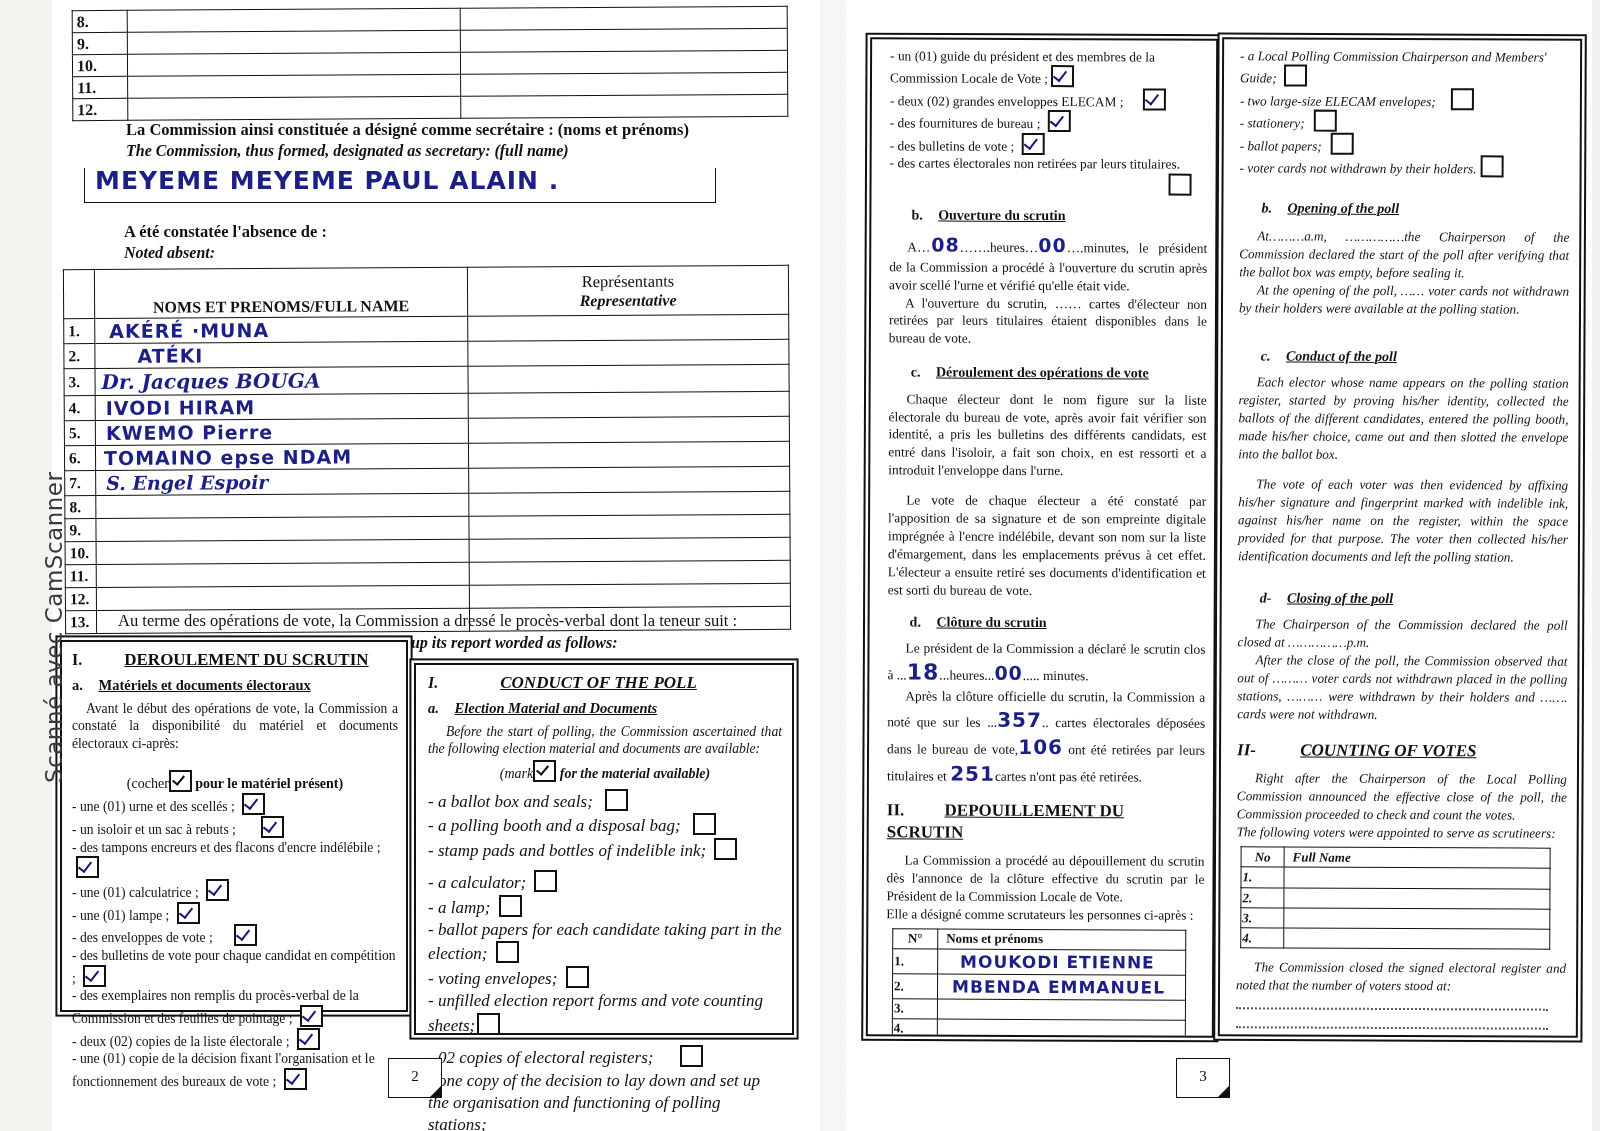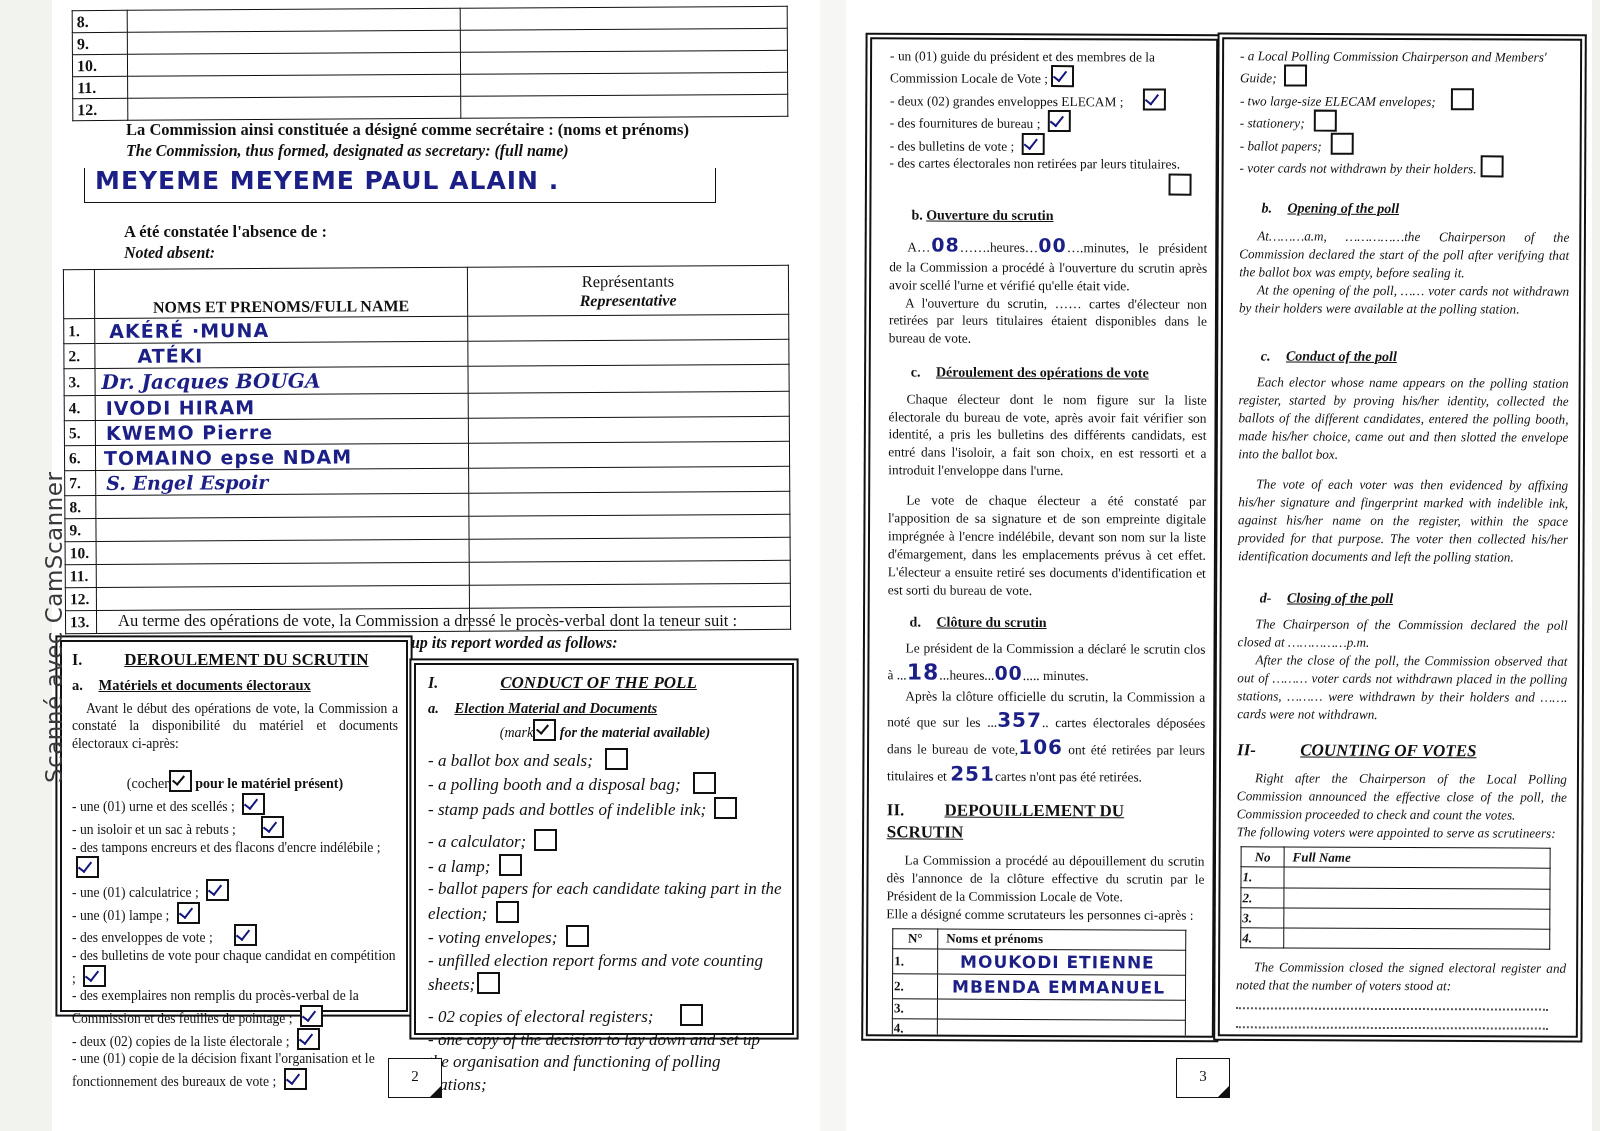--- a/index.html
+++ b/index.html
@@ -231,20 +231,21 @@
   <div class="dbl" style="position:absolute;left:414px;top:663px;width:376px;height:368px;background:#fff;">
     <div style="padding:8px 10px 0 12px;">
       <div style="font-size:16px;">
         <span class="en" style="font-weight:bold;">I.</span>
         <span class="en hd" style="margin-left:58px;font-size:17px;">CONDUCT OF THE POLL</span>
       </div>
       <div class="en" style="font-size:14.5px;margin-top:7px;">
         <span style="font-weight:bold;">a.</span>
         <span class="hd" style="margin-left:12px;">Election Material and Documents</span>
       </div>
+      <div class="en just" style="font-size:13.6px;margin-top:6px;text-indent:18px;line-height:1.28;">Before the start of polling, the Commission ascertained that the following election material and documents are available:</div>
       <div class="en" style="font-size:14px;text-align:center;margin-top:2px;">
         <span>(mark</span><span class="cbox tickblk"></span><span style="font-weight:bold;"> for the material available)</span>
       </div>
       <div class="en" style="font-size:17px;line-height:1.32;margin-top:7px;">
         <div><span>- a ballot box and seals;</span> <span class="cbox" style="margin-left:8px;"></span></div>
         <div><span>- a polling booth and a disposal bag;</span> <span class="cbox" style="margin-left:8px;"></span></div>
         <div><span>- stamp pads and bottles of indelible ink;</span> <span class="cbox" style="margin-left:4px;"></span></div>
         <div style="height:8px;"></div>
         <div><span>- a calculator;</span> <span class="cbox" style="margin-left:4px;"></span></div>
         <div><span>- a lamp;</span> <span class="cbox" style="margin-left:4px;"></span></div>
@@ -267,21 +268,21 @@
     <div style="padding:8px 8px 0 18px;font-size:13.4px;line-height:1.30;" class="fr">
       <div><span>- un (01) guide du président et des membres de la Commission Locale de Vote ;</span> <span class="cbox tick"></span></div>
       <div><span>- deux (02) grandes enveloppes ELECAM ;</span> <span class="cbox tick" style="margin-left:16px;"></span></div>
       <div><span>- des fournitures de bureau ;</span> <span class="cbox tick" style="margin-left:4px;"></span></div>
       <div><span>- des bulletins de vote ;</span> <span class="cbox tick" style="margin-left:4px;"></span></div>
       <div><span>- des cartes électorales non retirées par leurs titulaires.</span></div>
       <div style="text-align:right;padding-right:16px;"><span class="cbox"></span></div>
 
       <div style="margin-top:12px;font-size:14px;">
         <span style="font-weight:bold;margin-left:22px;">b.</span>
-        <span class="hd" style="">Ouverture du scrutin</span>
+        <span class="hd" style="margin-left:12px;">Ouverture du scrutin</span>
       </div>
       <div class="just" style="margin-top:8px;line-height:1.34;">
         <span style="margin-left:18px;">A</span><span style="letter-spacing:1px;">…</span><span class="hand" style="font-size:19px;">08</span><span>…….</span><span>heures</span><span>…</span><span class="hand" style="font-size:19px;">00</span><span>….</span><span>minutes, le président de la Commission a procédé à l'ouverture du scrutin après avoir scellé l'urne et vérifié qu'elle était vide.</span>
       </div>
       <div class="just" style="text-indent:16px;line-height:1.34;">A l'ouverture du scrutin, …… cartes d'électeur non retirées par leurs titulaires étaient disponibles dans le bureau de vote.</div>
 
       <div style="margin-top:16px;font-size:14px;">
         <span style="font-weight:bold;margin-left:22px;">c.</span>
         <span class="hd" style="margin-left:12px;">Déroulement des opérations de vote</span>
       </div>

